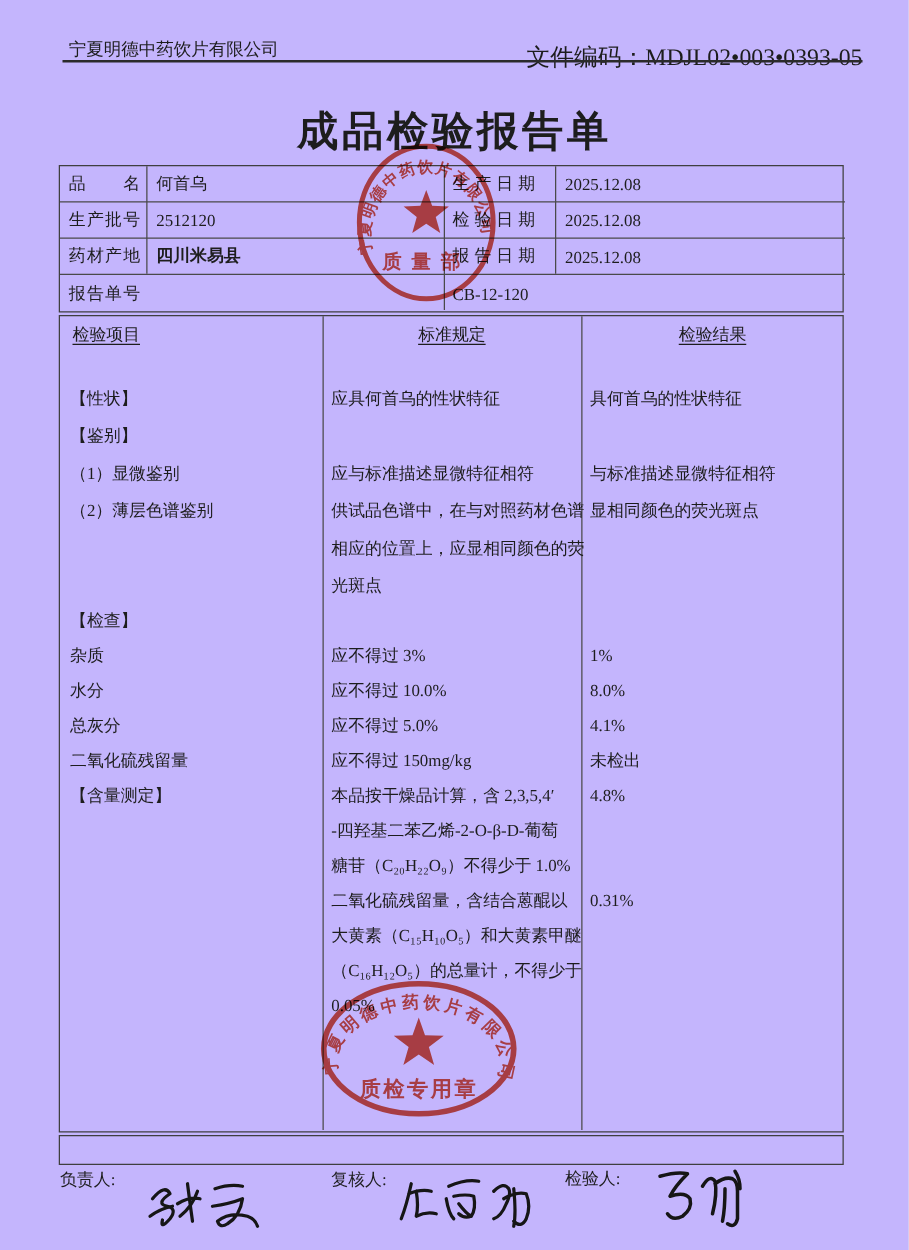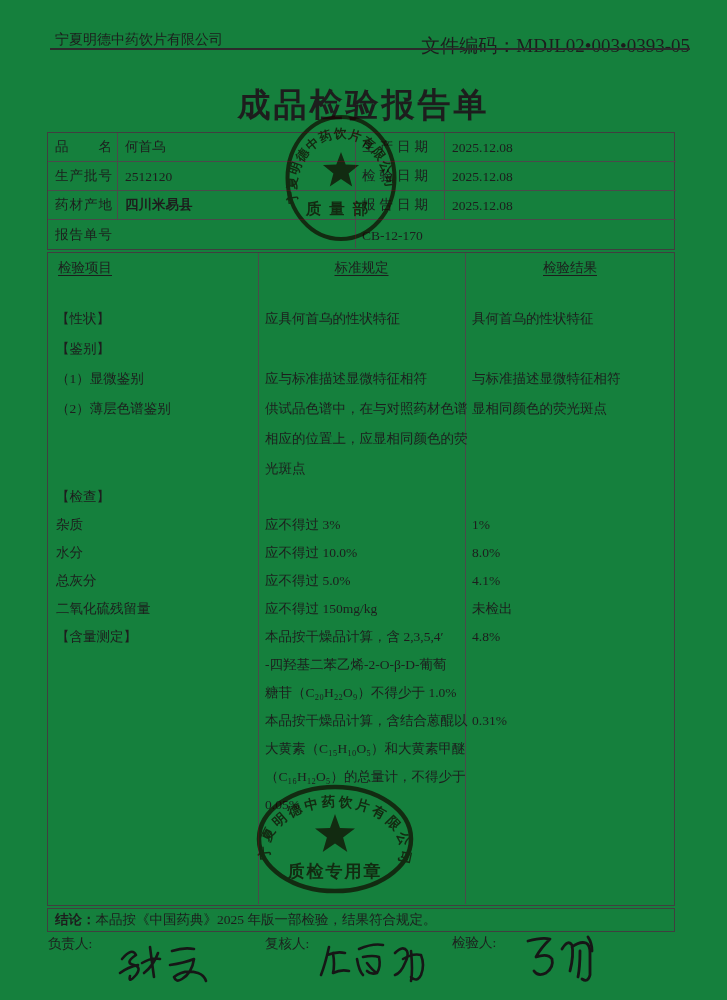--- a/index.html
+++ b/index.html
@@ -1,18 +1,18 @@
 <!DOCTYPE html>
 <html><head>
 <meta charset="utf-8">
 <style>
   html,body { margin:0; padding:0; background:#e8e8e8; }
   .page {
     position:relative; width:727px; height:1000px; margin:0 auto;
-    background:#15803d; overflow:hidden;
+    background:#c4b5fd; overflow:hidden;
     font-family:"Liberation Serif","DejaVu Serif",serif;
     color:#1d1d1d;
   }
   .ln { position:absolute; font-size:13.5px; line-height:16px; white-space:nowrap; }
   .hdr-company { position:absolute; left:55px; top:31px; font-size:14px; }
   .hdr-code { position:absolute; right:37px; top:33px; font-size:19px; }
   .hdr-rule { position:absolute; left:50px; top:48px; width:640px; height:2px; background:#2b2b2b; }
   .title { position:absolute; left:0; top:83px; width:727px; text-align:center;
            font-size:33px; font-weight:bold; letter-spacing:3px; }
   .box { position:absolute; border:1.5px solid #3f3f3f; box-sizing:border-box; }
@@ -53,21 +53,21 @@
   <div class="ln" style="left:125px; top:169px;">2512120</div>
   <div class="ln" style="left:362px; top:168px; letter-spacing:4px;">检验日期</div>
   <div class="ln" style="left:452px; top:169px;">2025.12.08</div>
 
   <div class="ln cell-label" style="left:55px; top:197px;">药材产地</div>
   <div class="ln" style="left:125px; top:197px;font-weight:bold;">四川米易县</div>
   <div class="ln" style="left:362px; top:197px; letter-spacing:4px;">报告日期</div>
   <div class="ln" style="left:452px; top:198px;">2025.12.08</div>
 
   <div class="ln cell-label" style="left:55px; top:227px;">报告单号</div>
-  <div class="ln" style="left:362px; top:228px;">CB-12-170</div>
+  <div class="ln" style="left:362px; top:228px;">CB-12-120</div>
 
   <div class="box" style="left:47px; top:252px; width:628px; height:654px;">
     <div class="vline" style="left:210px; top:0; height:651px;"></div>
     <div class="vline" style="left:417px; top:0; height:651px;"></div>
   </div>
   <div class="col-head" style="left:58px;">检验项目</div>
   <div class="col-head center" style="left:258px; width:207px;">标准规定</div>
   <div class="col-head center" style="left:465px; width:210px;">检验结果</div>
 
   <div class="ln" style="left:56px; top:311px;">【性状】</div>
@@ -86,37 +86,36 @@
   <div class="ln" style="left:265px; top:431px;">相应的位置上，应显相同颜色的荧</div>
   <div class="ln" style="left:265px; top:401px;">供试品色谱中，在与对照药材色谱</div>
   <div class="ln" style="left:265px; top:461px;">光斑点</div>
   <div class="ln" style="left:265px; top:517px;">应不得过 3%</div>
   <div class="ln" style="left:265px; top:545px;">应不得过 10.0%</div>
   <div class="ln" style="left:265px; top:573px;">应不得过 5.0%</div>
   <div class="ln" style="left:265px; top:601px;">应不得过 150mg/kg</div>
   <div class="ln" style="left:265px; top:629px;">本品按干燥品计算，含 2,3,5,4′</div>
   <div class="ln" style="left:265px; top:657px;">-四羟基二苯乙烯-2-O-β-D-葡萄</div>
   <div class="ln" style="left:265px; top:685px;">糖苷（C₂₀H₂₂O₉）不得少于 1.0%</div>
-  <div class="ln" style="left:265px; top:713px;">本品按干燥品计算，含结合蒽醌以</div>
+  <div class="ln" style="left:265px; top:713px;">二氧化硫残留量，含结合蒽醌以</div>
   <div class="ln" style="left:265px; top:741px;">大黄素（C₁₅H₁₀O₅）和大黄素甲醚</div>
   <div class="ln" style="left:265px; top:769px;">（C₁₆H₁₂O₅）的总量计，不得少于</div>
   <div class="ln" style="left:265px; top:797px;">0.05%</div>
 
   <div class="ln" style="left:472px; top:311px;">具何首乌的性状特征</div>
   <div class="ln" style="left:472px; top:371px;">与标准描述显微特征相符</div>
   <div class="ln" style="left:472px; top:401px;">显相同颜色的荧光斑点</div>
   <div class="ln" style="left:472px; top:517px;">1%</div>
   <div class="ln" style="left:472px; top:545px;">8.0%</div>
   <div class="ln" style="left:472px; top:573px;">4.1%</div>
   <div class="ln" style="left:472px; top:601px;">未检出</div>
   <div class="ln" style="left:472px; top:629px;">4.8%</div>
   <div class="ln" style="left:472px; top:713px;">0.31%</div>
 
   <div class="box" style="left:47px; top:908px; width:628px; height:24px;"></div>
-  <div class="ln" style="left:55px; top:912px;"><span class="concl-label">结论：</span><span>本品按《中国药典》2025 年版一部检验，结果符合规定。</span></div>
 
   <div class="ln" style="left:48px;  top:936px;">负责人:</div>
   <div class="ln" style="left:265px; top:936px;">复核人:</div>
   <div class="ln" style="left:452px; top:935px;">检验人:</div>
 
   <svg class="sig" style="left:112px; top:933px;" width="100" height="60" viewBox="0 0 100 60">
     <g fill="none" stroke="#161616" stroke-width="2.6" stroke-linecap="round" stroke-linejoin="round">
       <path d="M10,26 q10,-12 14,-4 q-12,8 -2,10 q8,2 2,10 q-8,9 -6,1"></path>
       <path d="M8,40 q8,-6 18,-8"></path>
       <path d="M38,14 q2,16 4,30 M30,30 q10,-6 18,-4 M46,20 q-4,12 -14,20"></path>

